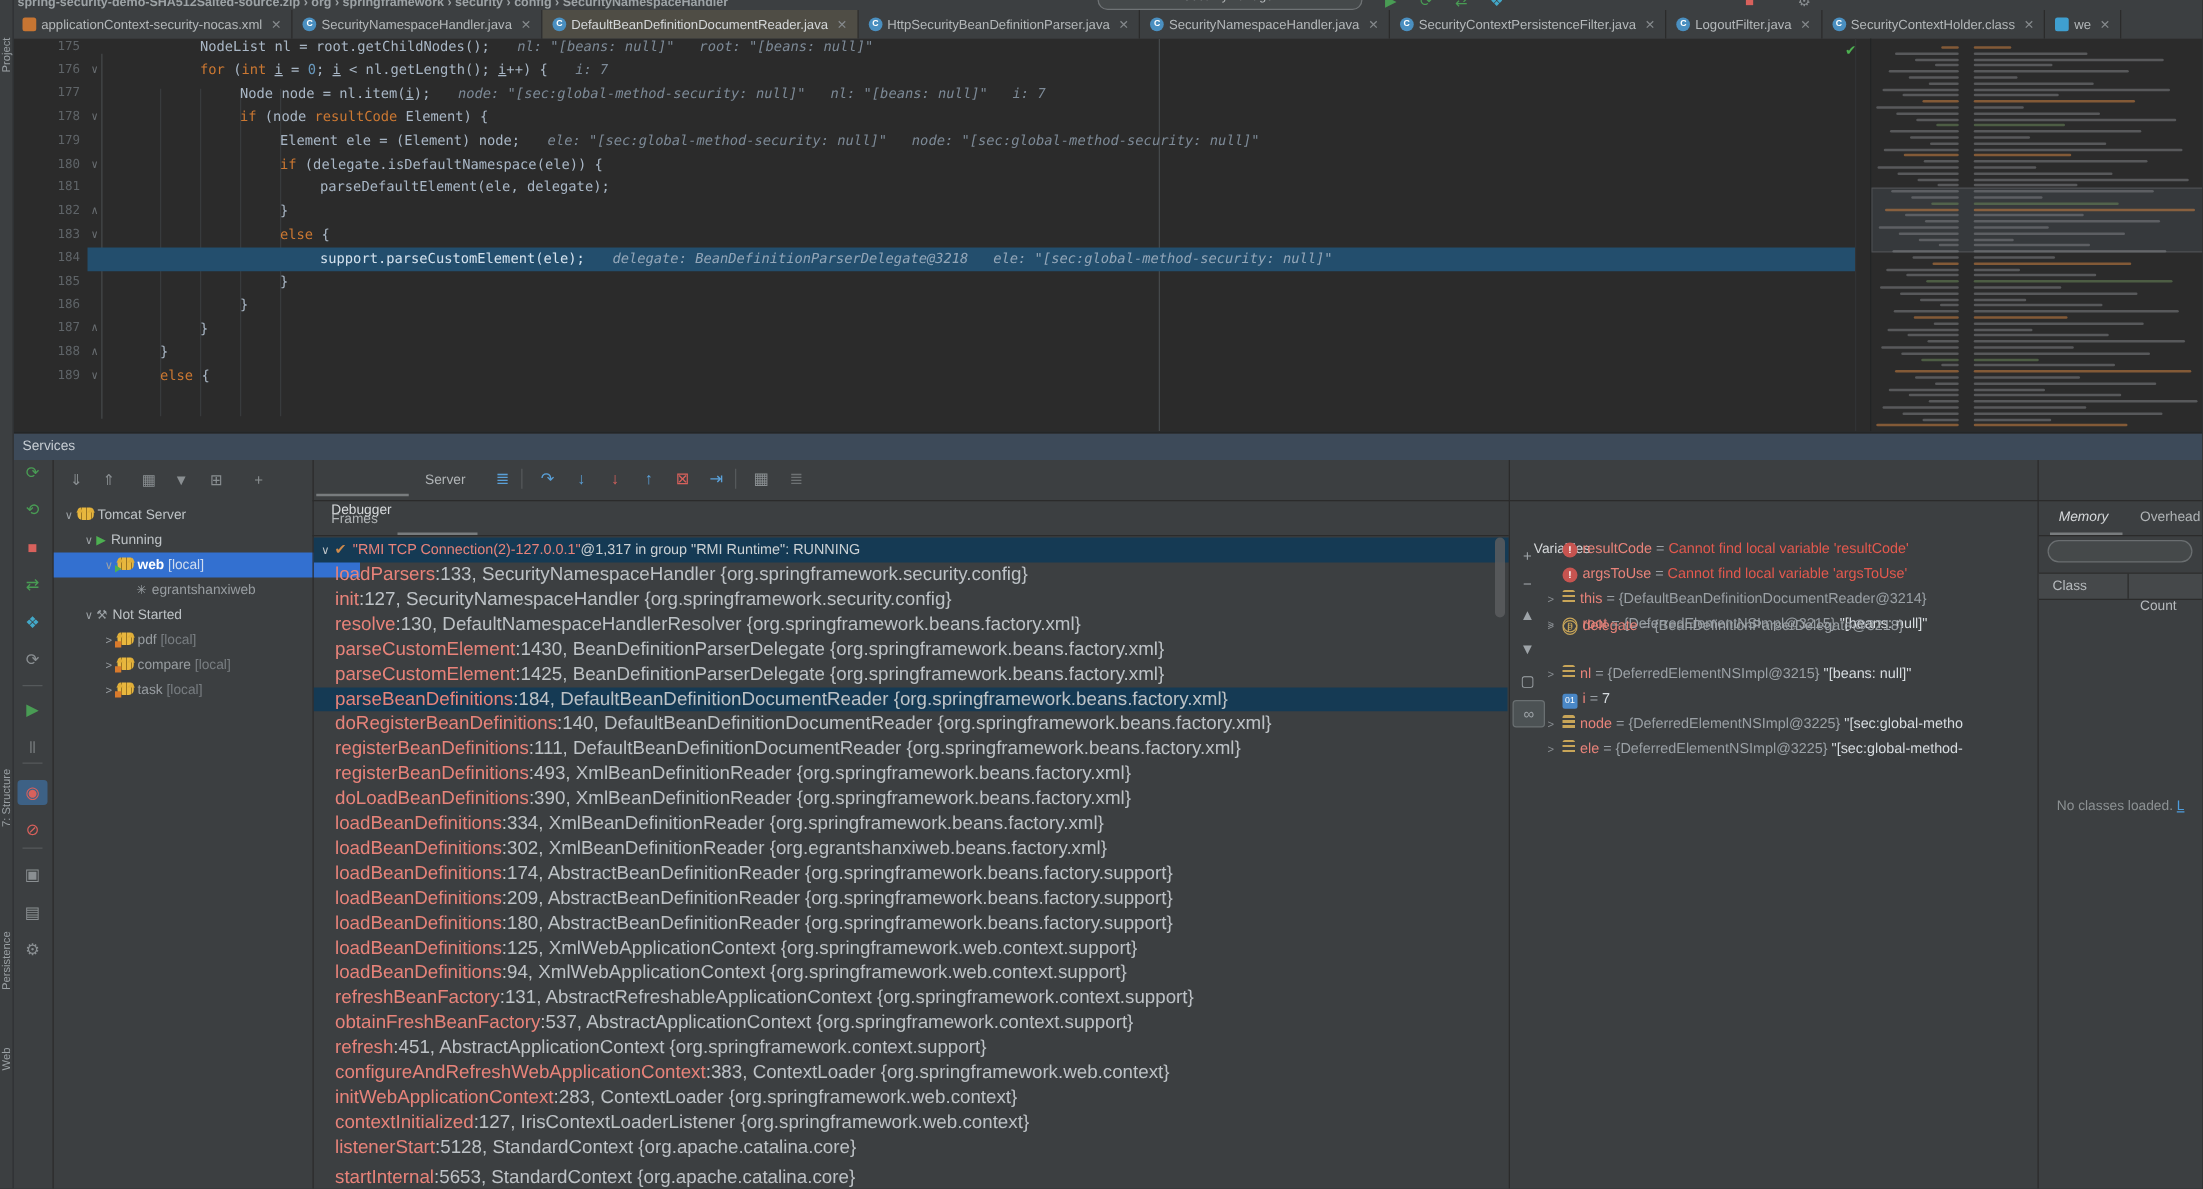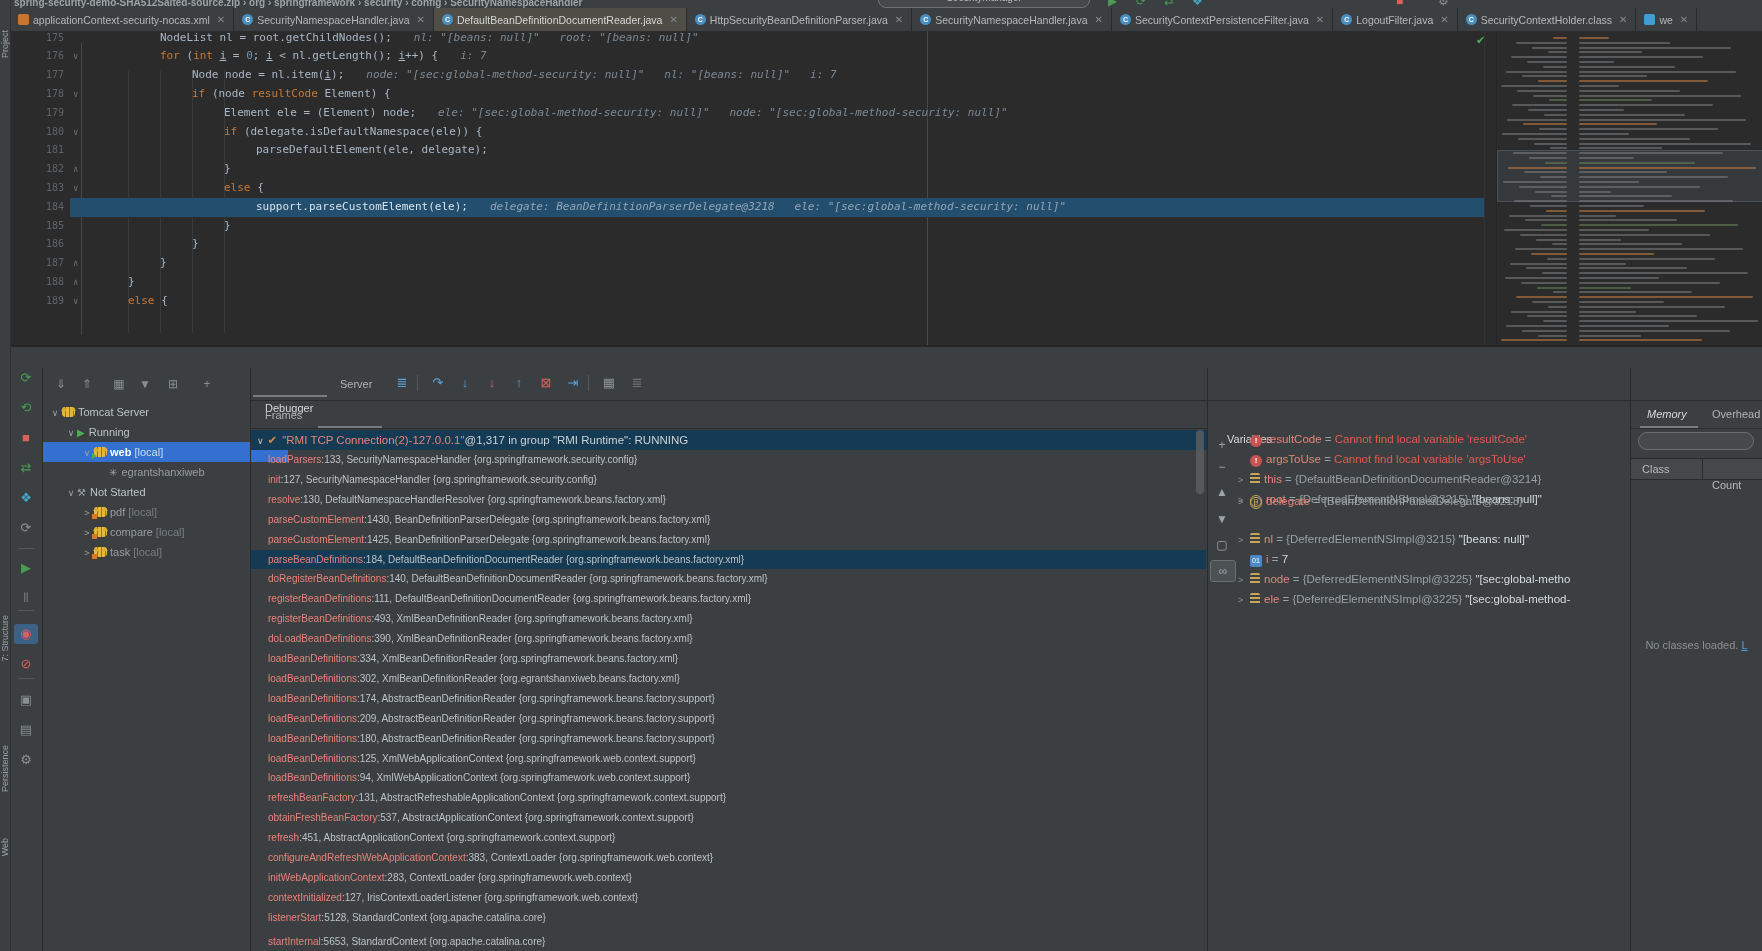--- a/index.html
+++ b/index.html
@@ -81,21 +81,21 @@
   
   .dtab{position:absolute;top:24px;font-size:11px;color:#b0b4b6;height:26px;line-height:26px;}
   .dtab.on{color:#d6d9db;margin-top:24px;}
   .underline{position:absolute;height:2px;background:#787c7e;}
   .stepic{position:absolute;top:26px;width:22px;height:20px;font-size:13px;line-height:20px;}
   .vsep{position:absolute;top:28px;width:1px;height:16px;background:#55595b;}
   .blue{color:#5aa0d8;} .red{color:#d8615c;} .green{color:#499c54;} .gray{color:#8a8f92;}
   .dimgray{color:#6e7274;} .teal{color:#43a8c8;}
 
   .frow{position:absolute;left:241px;width:955px;height:19.9px;line-height:19.9px;white-space:nowrap;
-        font-size:10px;color:#bdc2c6;overflow:hidden;}
+        font-size:15px;color:#bdc2c6;overflow:hidden;}
   .frow.sel,#threadrow{background:#153a54;}
   .fm{color:#e8837a;}
   #threadrow{position:absolute;left:241px;top:83px;width:956px;height:20px;line-height:20px;font-size:11.5px;
              color:#ccd1d4;white-space:nowrap;}
   #threadrow .chev{color:#c3c8cb;font-size:9px;margin:0 4px 0 6px;}
   #threadrow .chk{color:#cf8a4b;margin-right:5px;}
   #fscroll{position:absolute;left:1186px;top:83px;width:8px;height:64px;background:#5a5d5f;border-radius:4px;opacity:.85;}
 
   
   .wic{position:absolute;left:1200px;width:24px;height:20px;font-size:12px;line-height:20px;text-align:center;color:#9ea4a8;}
@@ -371,20 +371,21 @@
       <div class="mbar" style="top: 294px; left: 82px; width: 90px; background: rgb(125, 128, 132);"></div>
       <div class="mbar" style="top: 298.8px; left: 25px; width: 45px; background: rgb(125, 128, 132);"></div>
       <div class="mbar" style="top: 298.8px; left: 82px; width: 151px; background: rgb(125, 128, 132);"></div>
       <div class="mbar" style="top: 303.6px; left: 41px; width: 29px; background: rgb(125, 128, 132);"></div>
       <div class="mbar" style="top: 303.6px; left: 82px; width: 62px; background: rgb(125, 128, 132);"></div>
       <div class="mbar" style="top: 308.4px; left: 4px; width: 66px; background: rgb(204, 130, 66);"></div>
       <div class="mbar" style="top: 308.4px; left: 82px; width: 123px; background: rgb(204, 130, 66);"></div>
     </div>
 
   <div id="services" class="abs">
+    <div id="svc-header">Services</div>
 
     <div id="runnerbar">
         <div class="runic ic green" style="top: 21px;">⟳</div>
         <div class="runic ic green" style="top: 51px;">⟲</div>
         <div class="runic ic red" style="top: 81px;">■</div>
         <div class="runic ic green" style="top: 111px;">⇄</div>
         <div class="runic ic teal" style="top: 141px;">❖</div>
         <div class="runic ic gray" style="top: 171px;">⟳</div>
         <div class="runic ic green" style="top: 211px;">▶</div>
         <div class="runic ic dimgray" style="top: 241px;">Ⅱ</div>

